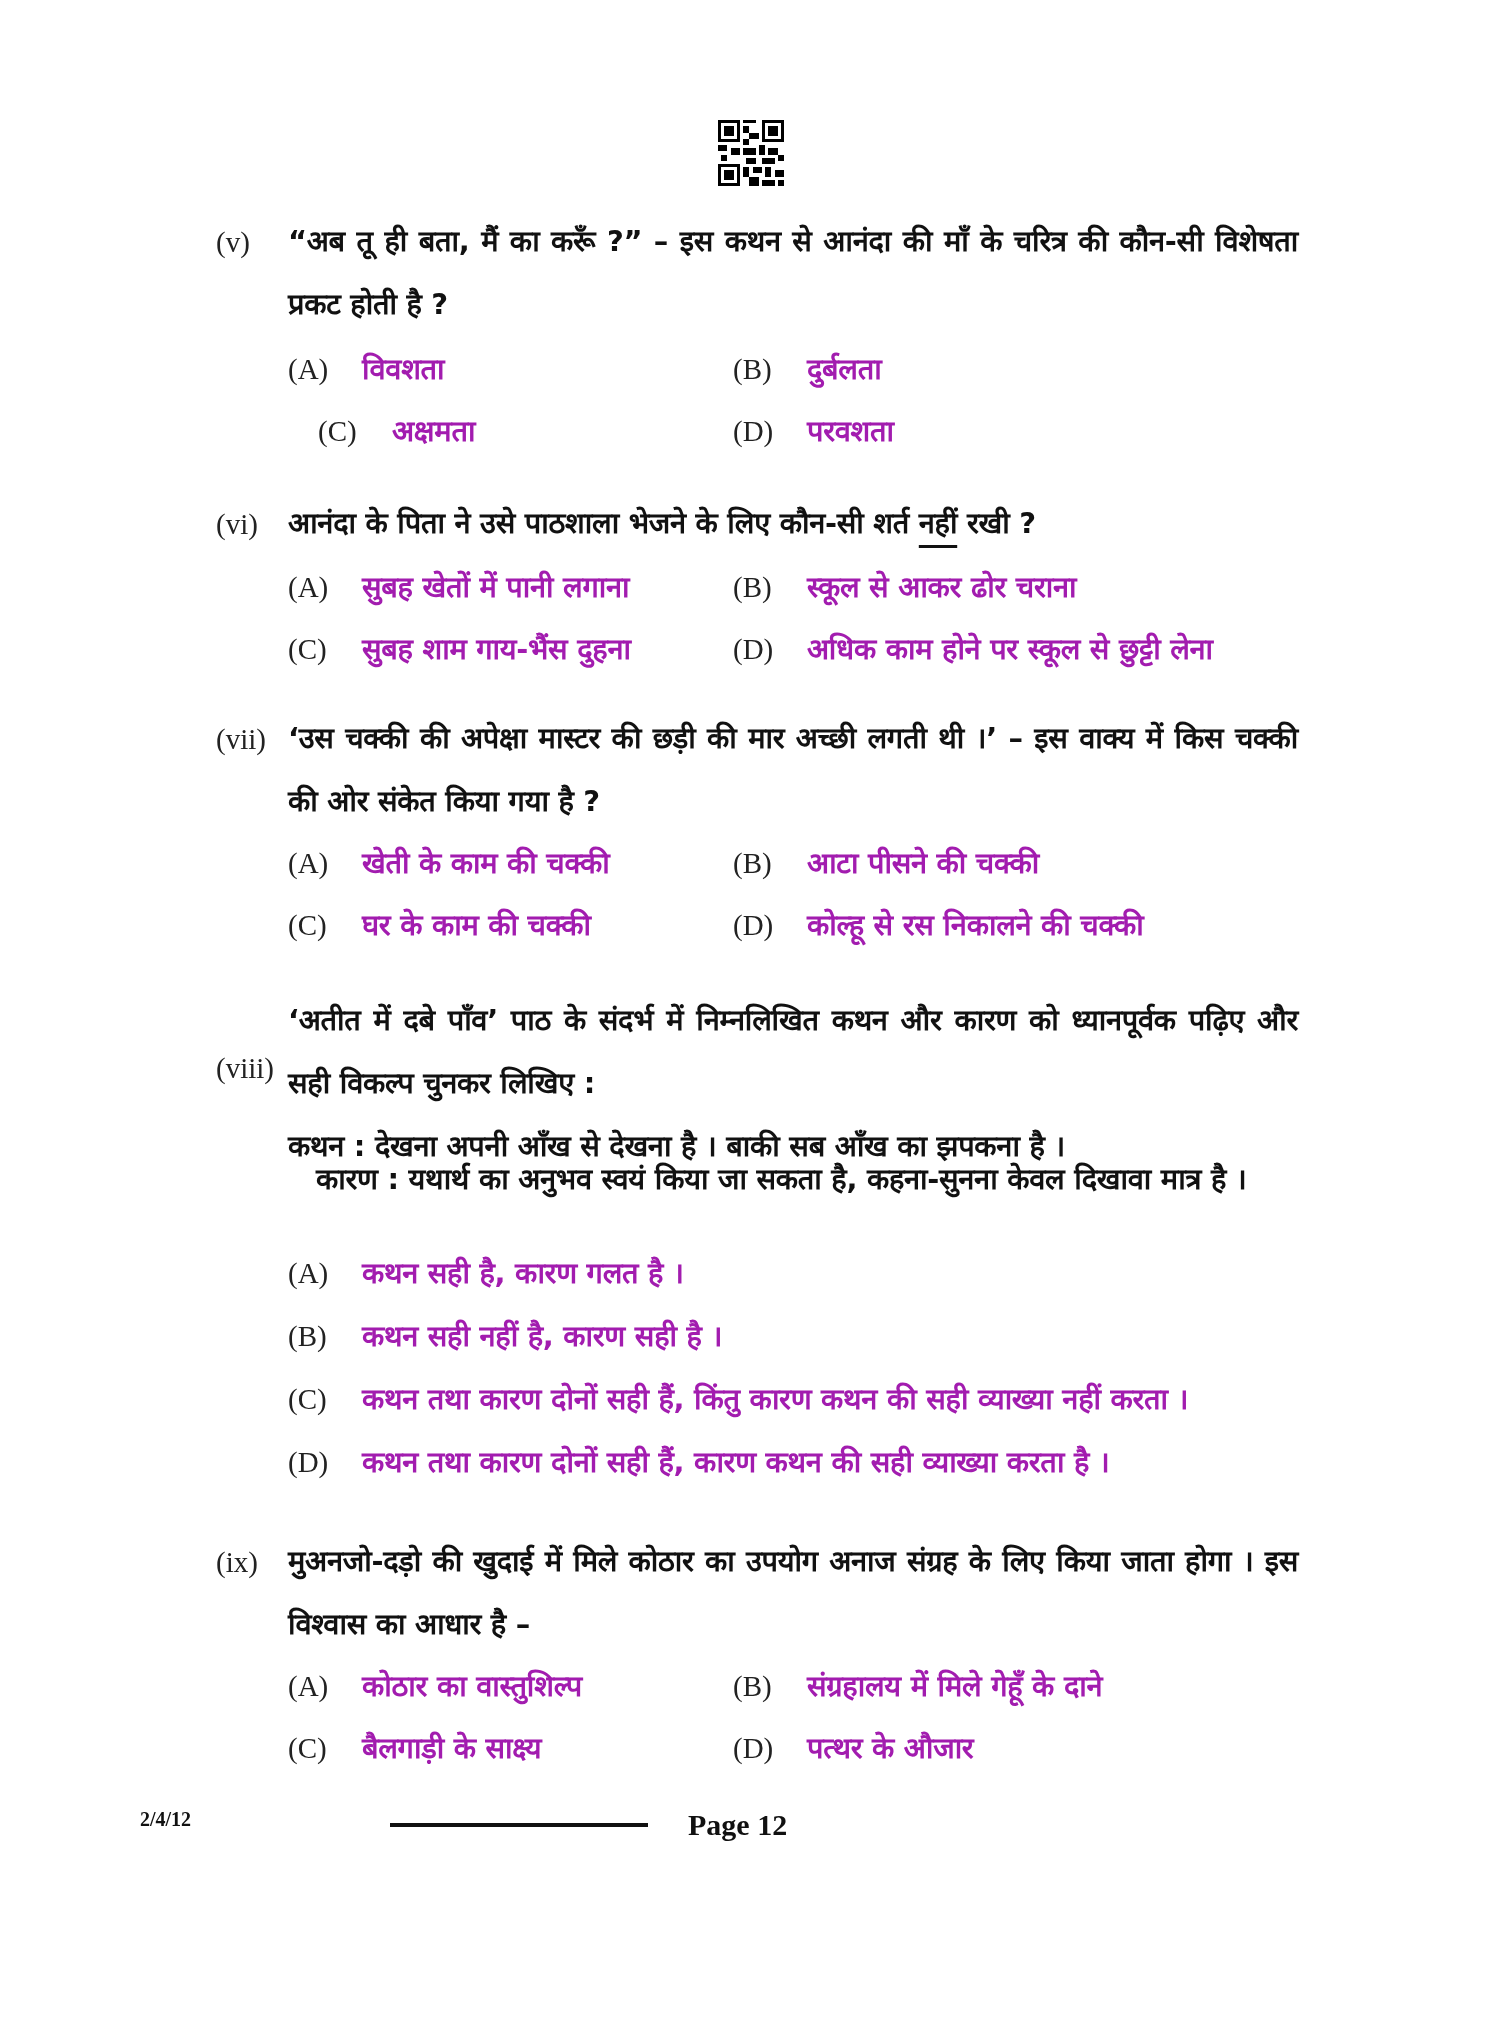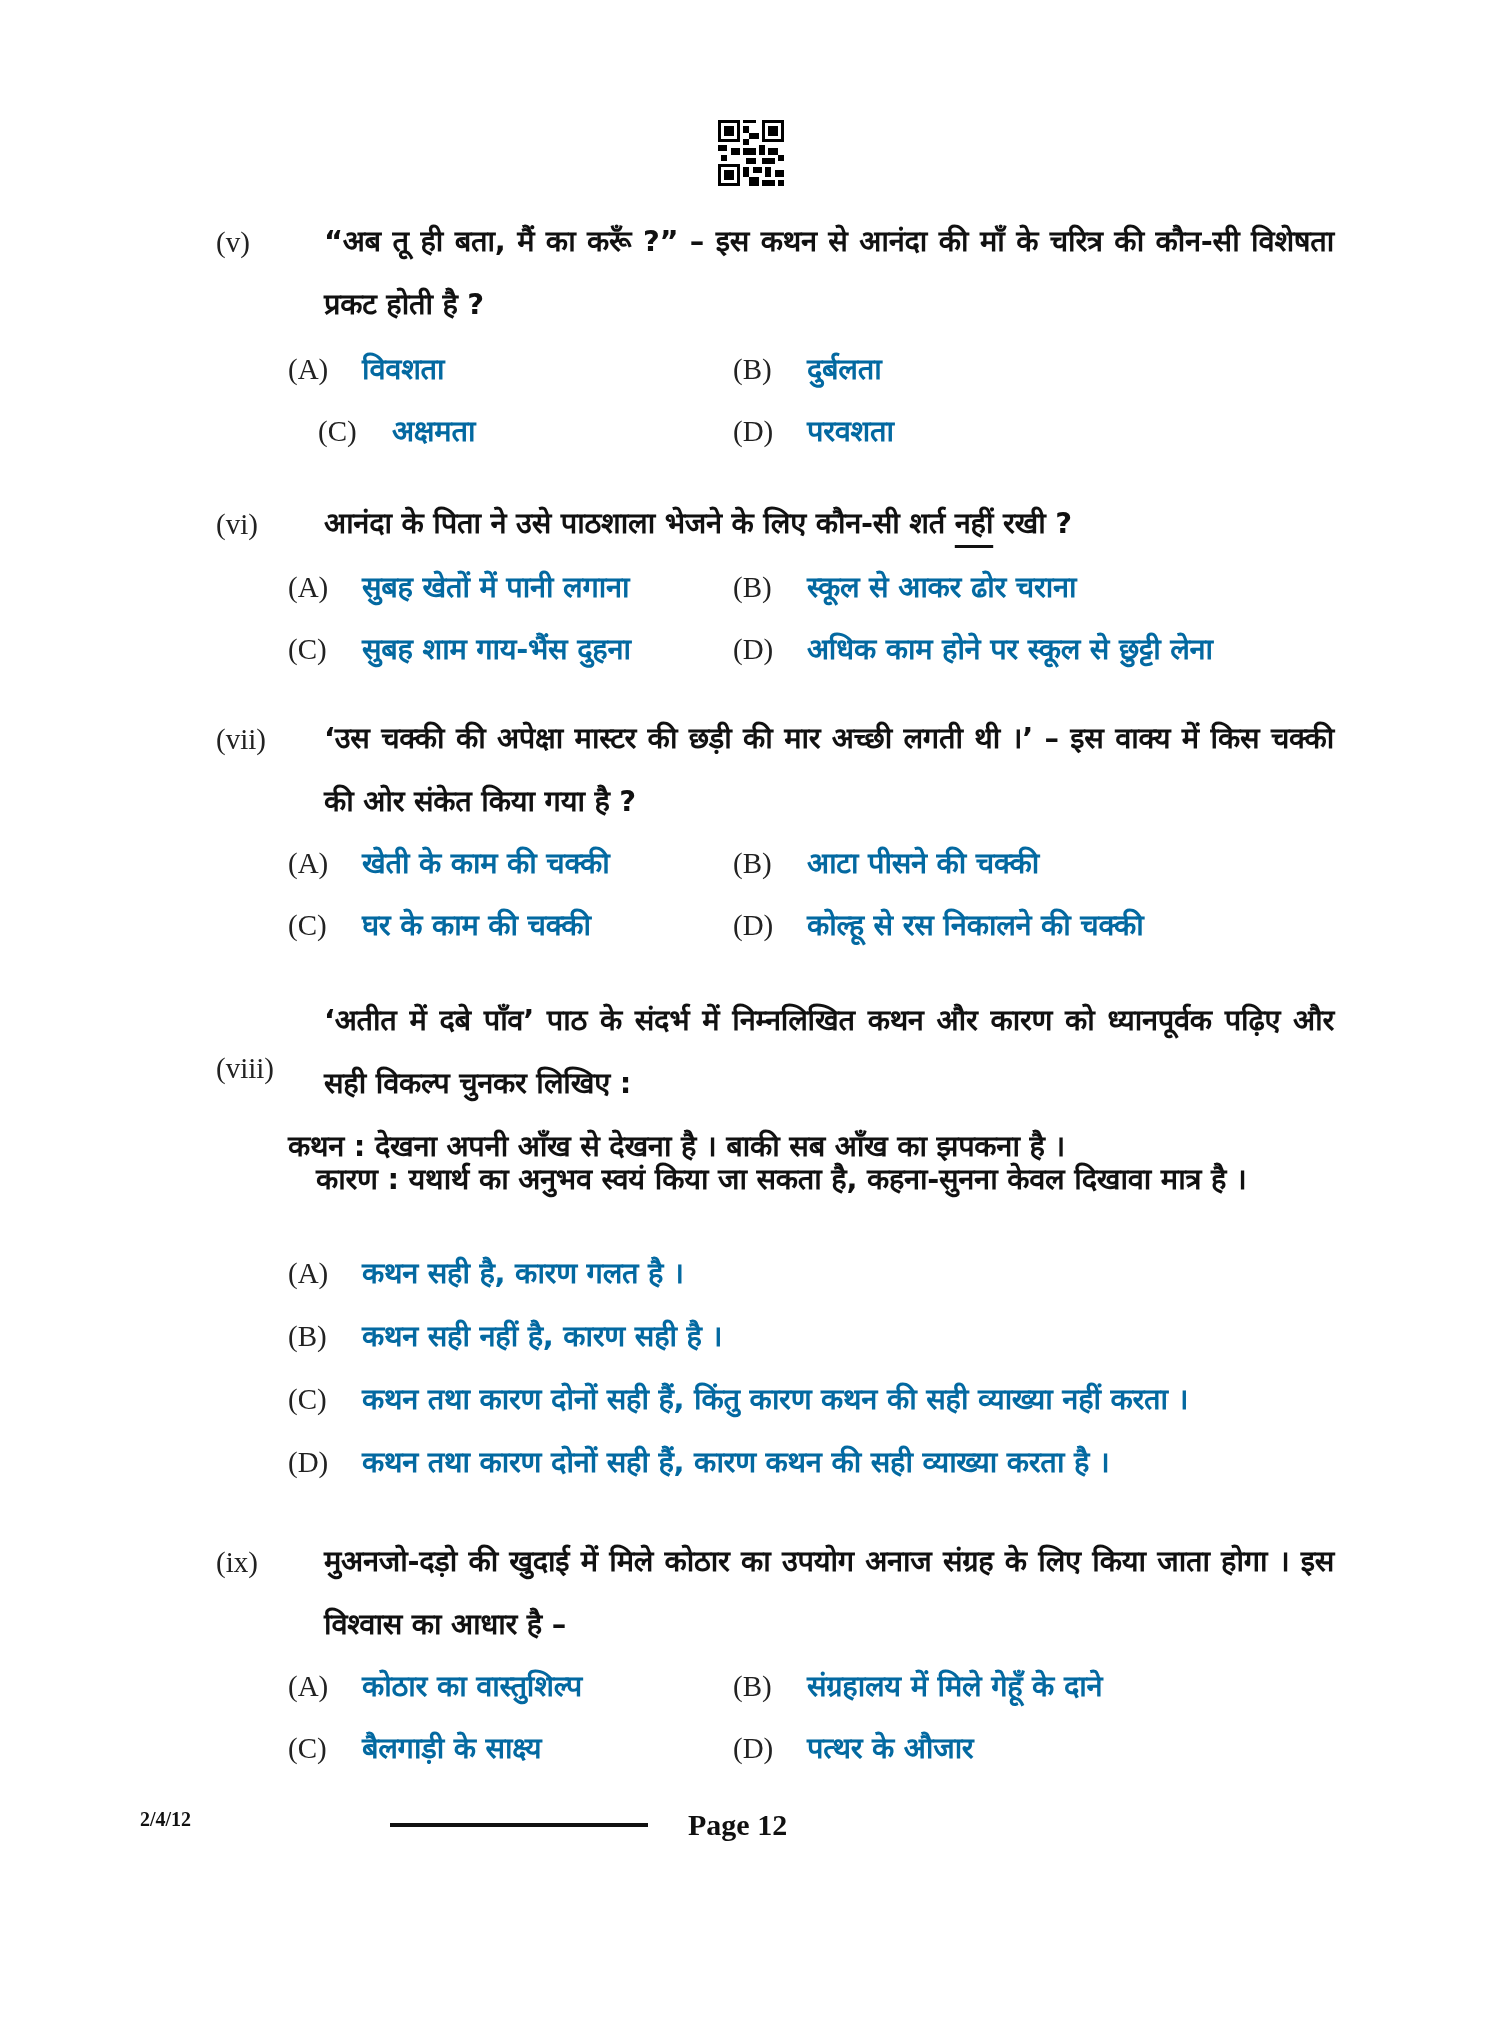--- a/index.html
+++ b/index.html
@@ -41,41 +41,40 @@
     }
     .qtext {
       position: absolute;
       left: 288px;
       width: 1010px;
       font-size: 29px;
       font-weight: bold;
       line-height: 63px;
       letter-spacing: -0.3px;
       color: #111;
-      margin-left: 36px;
     }
     .qtext.justify { text-align: justify; text-align-last: left; }
     .underline { text-decoration: underline; text-underline-offset: 12px; text-decoration-thickness: 3px; }
 
     .opt {
       position: absolute;
       font-size: 29px;
       white-space: nowrap;
     }
     .opt .lbl {
       display: inline-block;
       width: 74px;
       font-family: "Liberation Serif", serif;
       font-size: 29px;
       color: #222;
     }
     .opt .txt {
       font-weight: bold;
       letter-spacing: -0.3px;
-      color: #0369a1;
+      color: #a21caf;
     }
     .stmt {
       position: absolute;
       left: 288px;
       font-size: 29px;
       font-weight: bold;
       letter-spacing: -0.3px;
       white-space: nowrap;
     }
 

